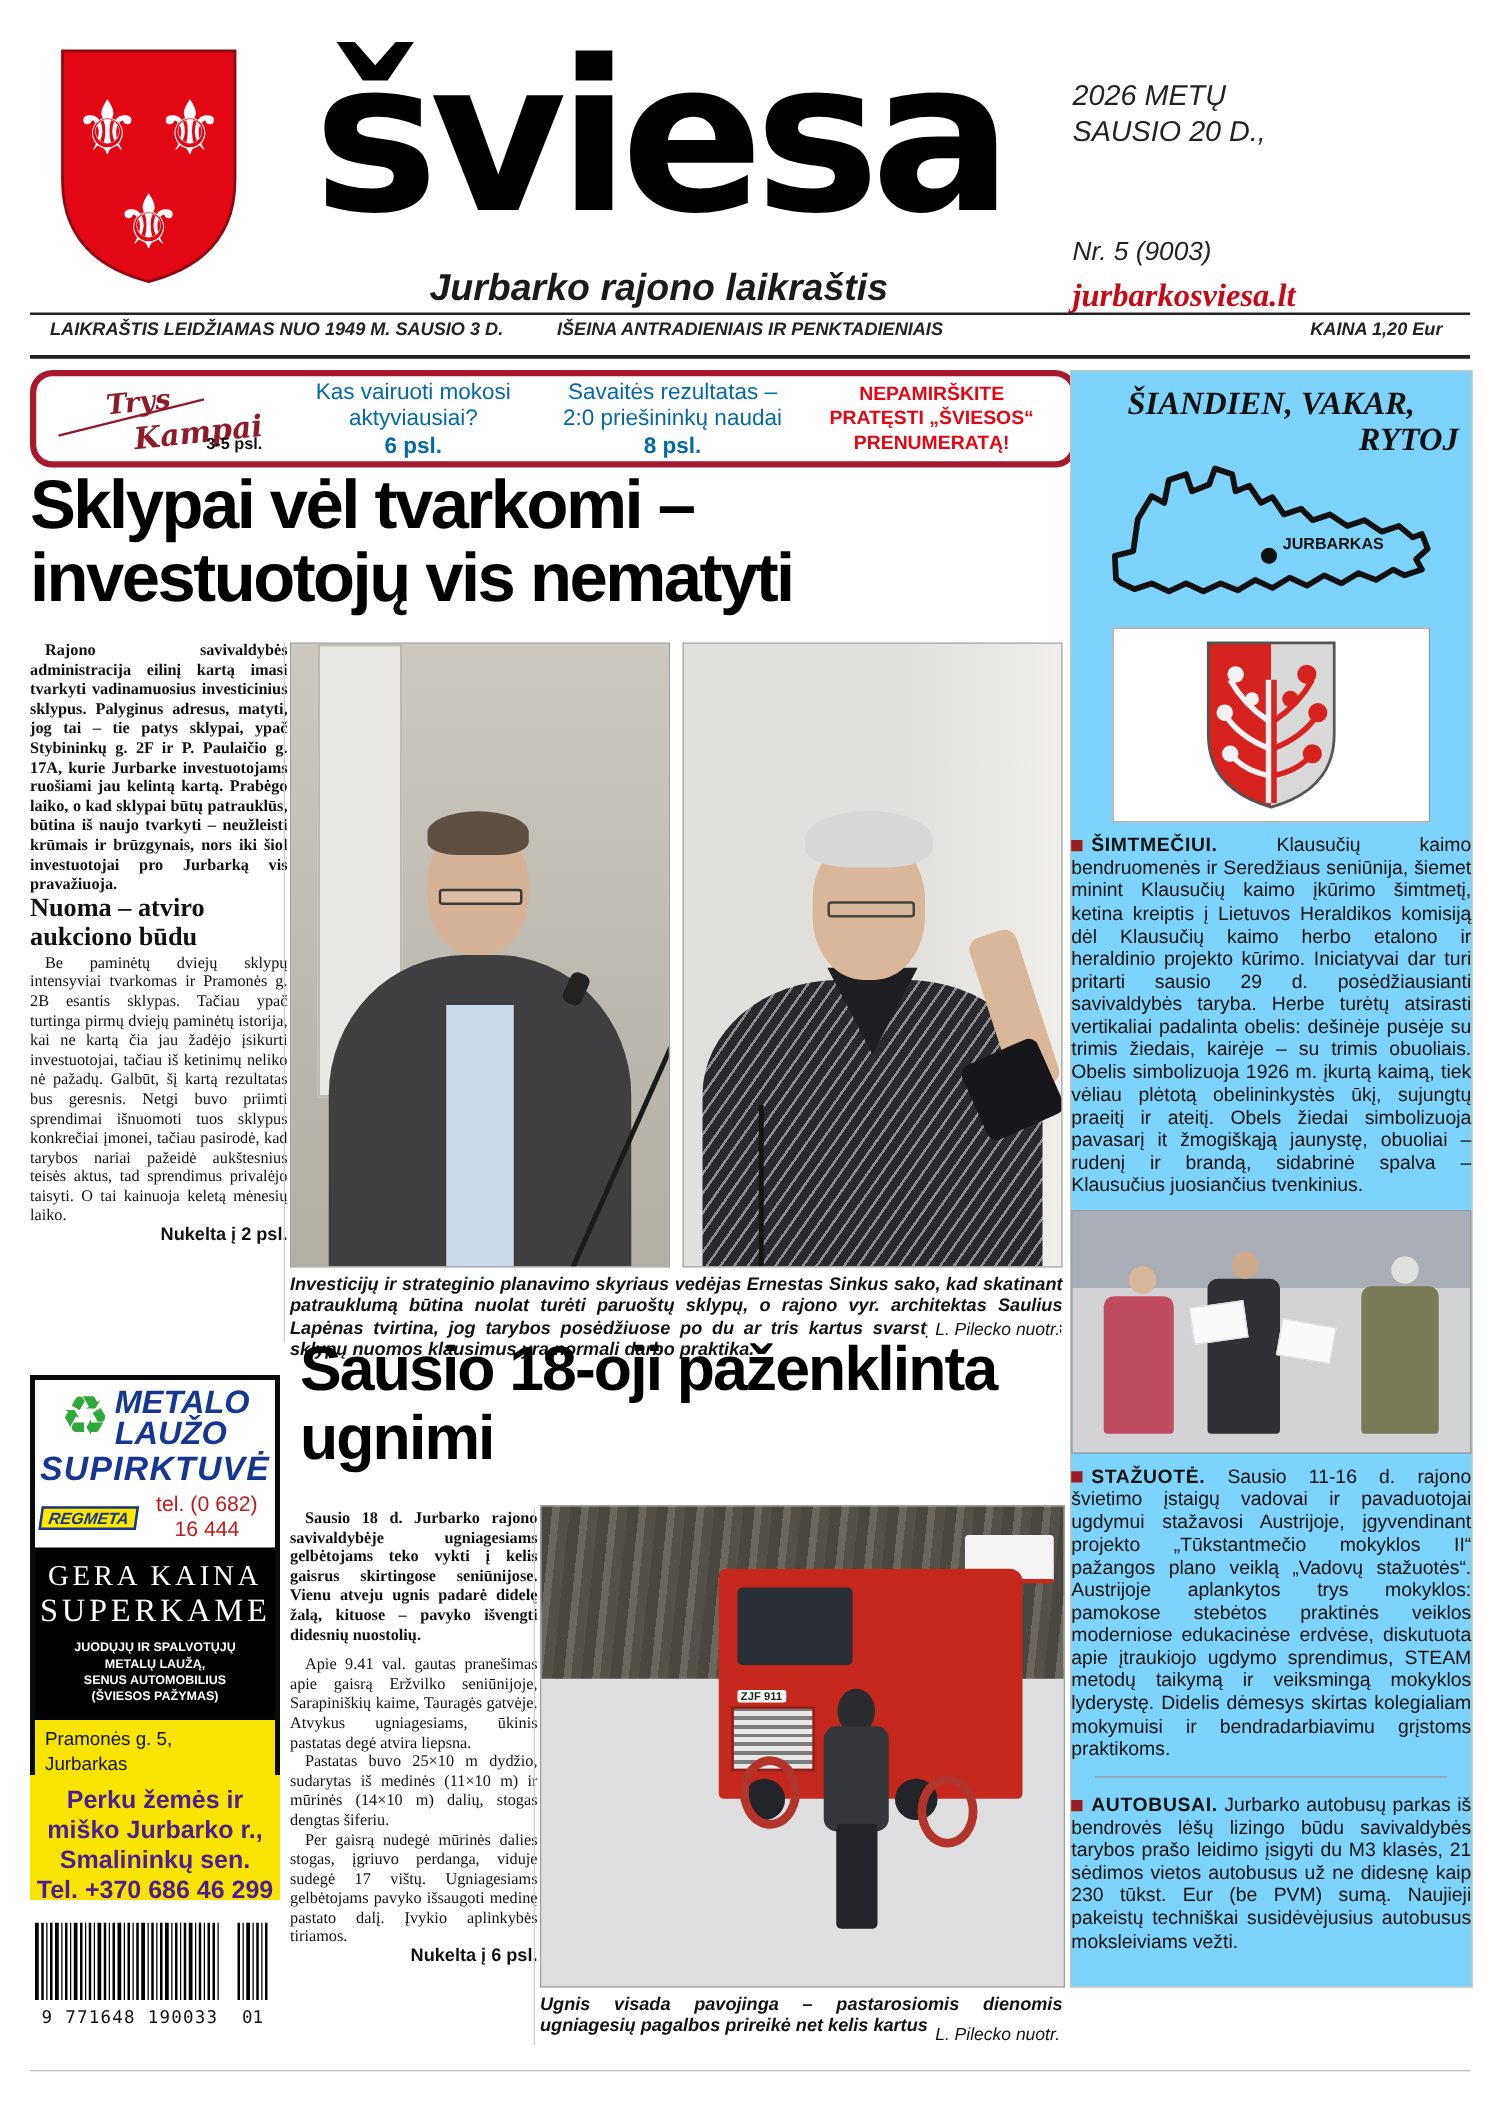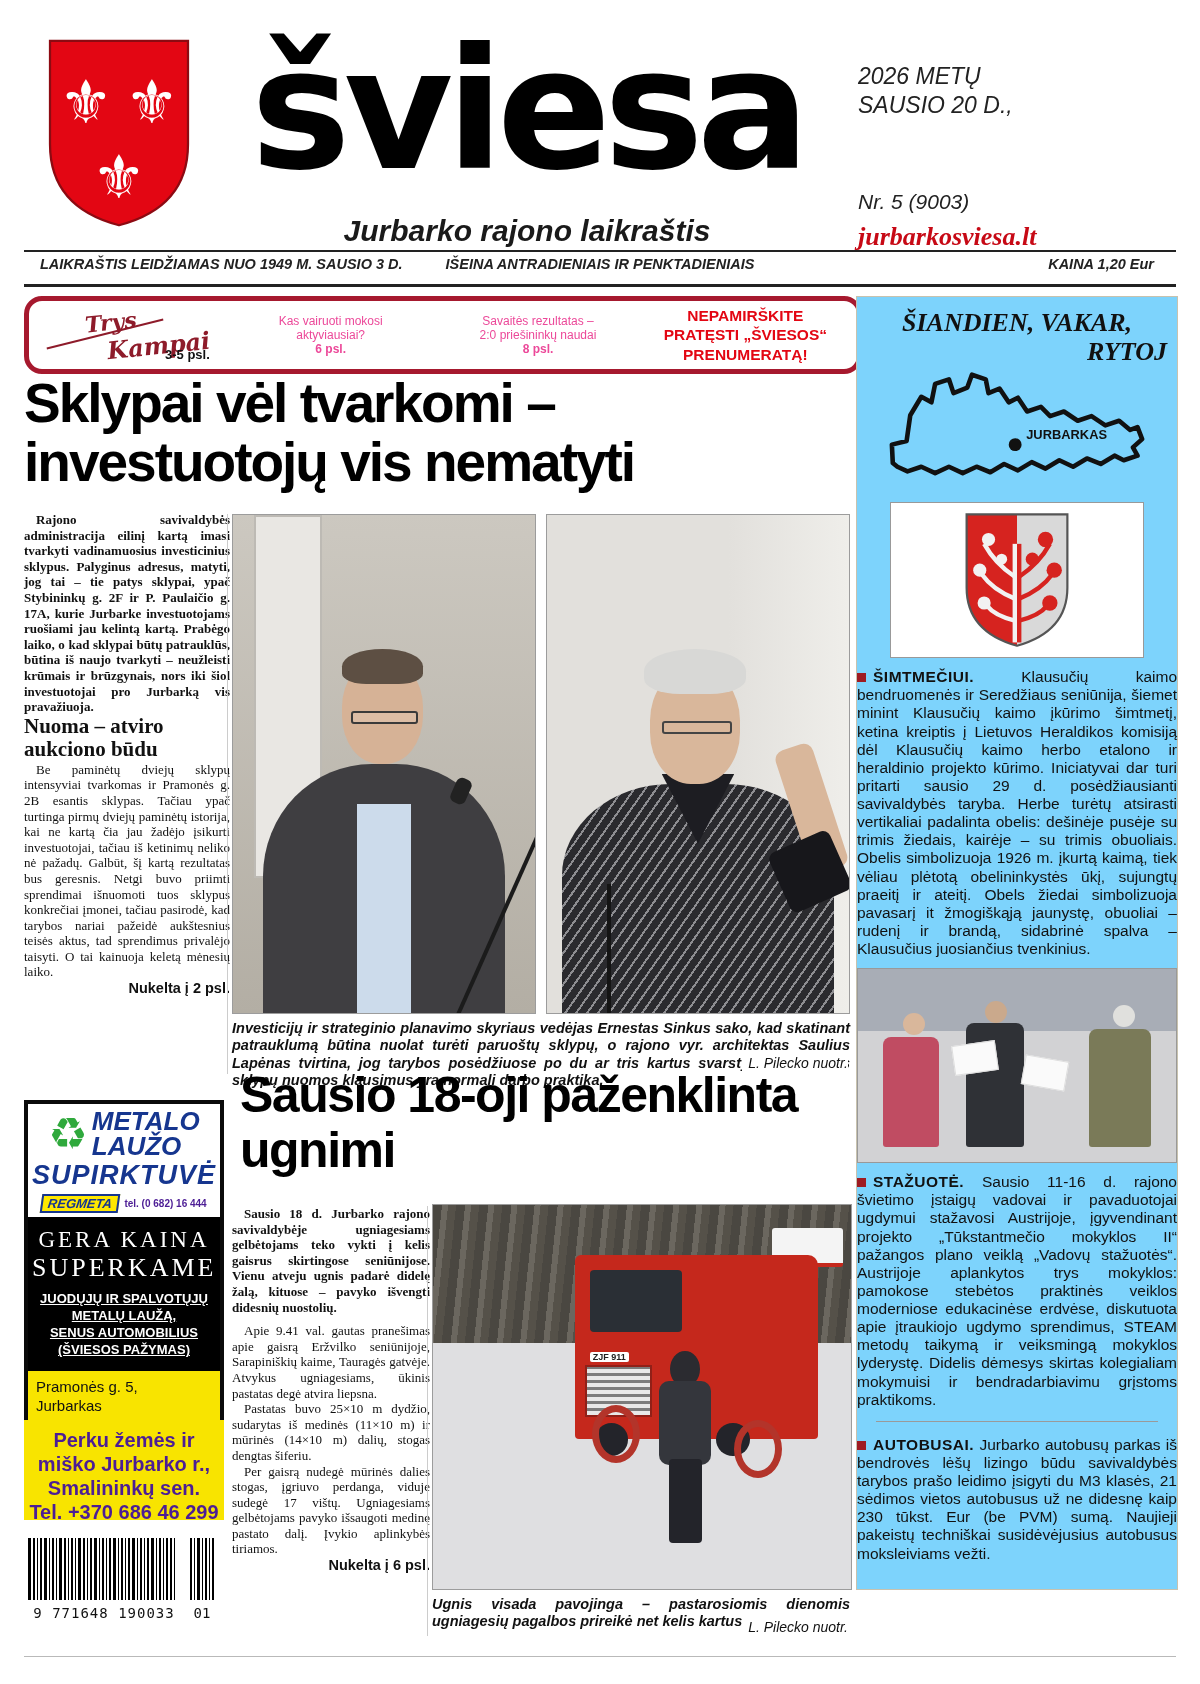--- a/index.html
+++ b/index.html
@@ -22,21 +22,21 @@
   
   .teaser{left:24px;top:296px;width:812px;height:64px;border:5px solid #a6192e;border-radius:18px;
      display:flex;align-items:center;padding:2px 8px;background:#fff;}
   .tk-logo{position:relative;width:190px;height:100%;}
   .tk-line{position:absolute;left:8px;top:30px;width:120px;height:2px;background:#8e1b2a;transform:rotate(-14deg);}
   .tk-t1{position:absolute;left:48px;top:6px;font-family:"DejaVu Serif",serif;font-style:italic;font-weight:bold;
      font-size:22px;color:#8e1b2a;transform:rotate(-6deg);}
   .tk-t2{position:absolute;left:70px;top:28px;font-family:"DejaVu Serif",serif;font-style:italic;font-weight:bold;
      font-size:24px;color:#8e1b2a;transform:rotate(-6deg);}
   .tk-pages{position:absolute;left:128px;top:44px;font-weight:bold;font-size:13px;color:#111;}
-  .tsr-col{flex:1;text-align:center;font-size:12px;line-height:1.18;color:#ec4899;}
+  .tsr-col{flex:1;text-align:center;font-size:18px;line-height:1.18;color:#0369a1;}
   .tsr-col .pg{font-weight:bold;}
   .tsr-red{color:#e30613;font-weight:bold;font-size:15.5px;line-height:1.25;}
   
   .headline1{left:24px;top:374px;width:834px;font-weight:bold;font-size:55px;line-height:1.07;
      letter-spacing:-2px;color:#000;}
   .headline2{left:240px;top:1068px;width:580px;font-weight:bold;font-size:50px;line-height:1.1;
      letter-spacing:-1.5px;color:#000;}
   .bodycol{font-family:"Liberation Serif",serif;font-size:13px;line-height:1.2;text-align:justify;color:#111;}
   .bodycol p{margin:0;text-indent:12px;}
   .lead{font-weight:bold;}
@@ -66,25 +66,25 @@
   
   .ad-metal{left:24px;top:1100px;width:200px;border:4px solid #0a0a0a;background:#fff;box-sizing:border-box;}
   .am-top{padding:5px 4px 4px;text-align:center;}
   .am-row{display:flex;align-items:center;justify-content:center;gap:4px;}
   .am-recycle{font-family:"DejaVu Sans",sans-serif;font-size:44px;line-height:1;color:#2fa93c;}
   .am-name{font-style:italic;font-weight:bold;font-size:26px;line-height:.95;color:#16368f;text-align:left;}
   .am-sup{font-style:italic;font-weight:bold;font-size:27px;letter-spacing:1px;color:#16368f;margin-top:2px;}
   .am-row2{display:flex;align-items:center;justify-content:center;gap:5px;margin-top:3px;}
   .am-badge{background:#ffe800;border:2px solid #16368f;color:#16368f;font-style:italic;font-weight:bold;
      font-size:13px;padding:0 5px;transform:skewX(-8deg);}
-  .am-phone{color:#4c1d95;font-weight:bold;font-size:10px;}
+  .am-phone{color:#b91c1c;font-weight:normal;font-size:17px;}
   .am-black{background:#000;color:#fff;text-align:center;padding:10px 4px 12px;}
   .am-g1{font-family:"Liberation Serif",serif;font-size:23px;letter-spacing:3px;}
   .am-g2{font-family:"Liberation Serif",serif;font-size:26px;letter-spacing:3px;margin-bottom:8px;}
-  .am-w{font-weight:bold;font-size:13px;line-height:1.3;text-decoration:underline;}
+  .am-w{font-weight:bold;font-size:10px;line-height:1.3;}
   .am-yellow{background:#f8e400;color:#111;font-size:15px;line-height:1.3;padding:6px 8px;}
   .ad-perku{left:24px;top:1420px;width:200px;height:100px;background:#f8e400;text-align:center;
      font-weight:bold;font-size:20px;line-height:1.2;color:#4c1d95;padding-top:8px;box-sizing:border-box;}
   
   .barcode{left:28px;top:1538px;width:196px;}
   .bc-digits{display:flex;font-family:"DejaVu Sans Mono",monospace;font-size:14px;margin-top:1px;}
   .bc-main{width:152px;text-align:center;letter-spacing:1px;}
   .bc-suf{flex:1;text-align:center;}
   
   .sceneA{background:linear-gradient(180deg,#ccc8c0,#b3aea4);}

